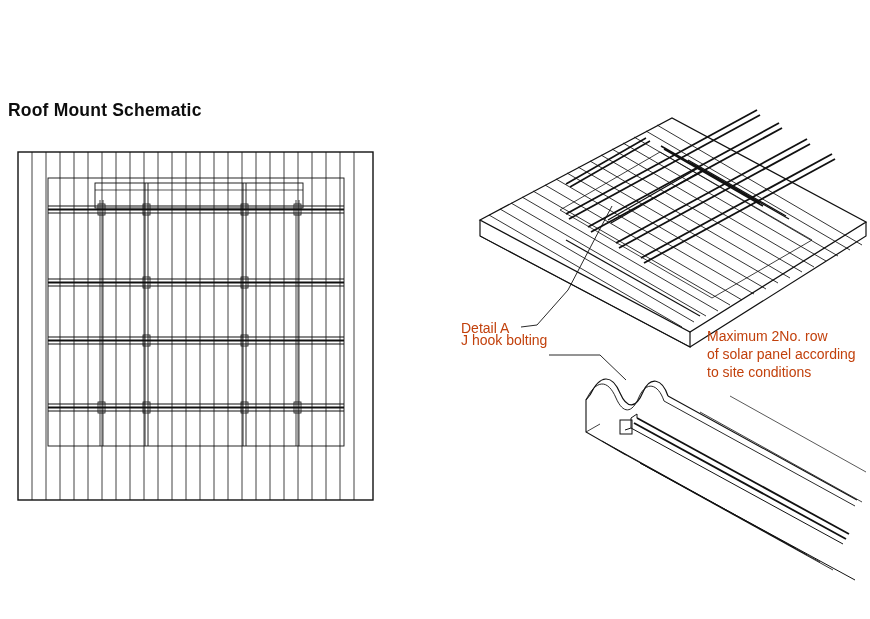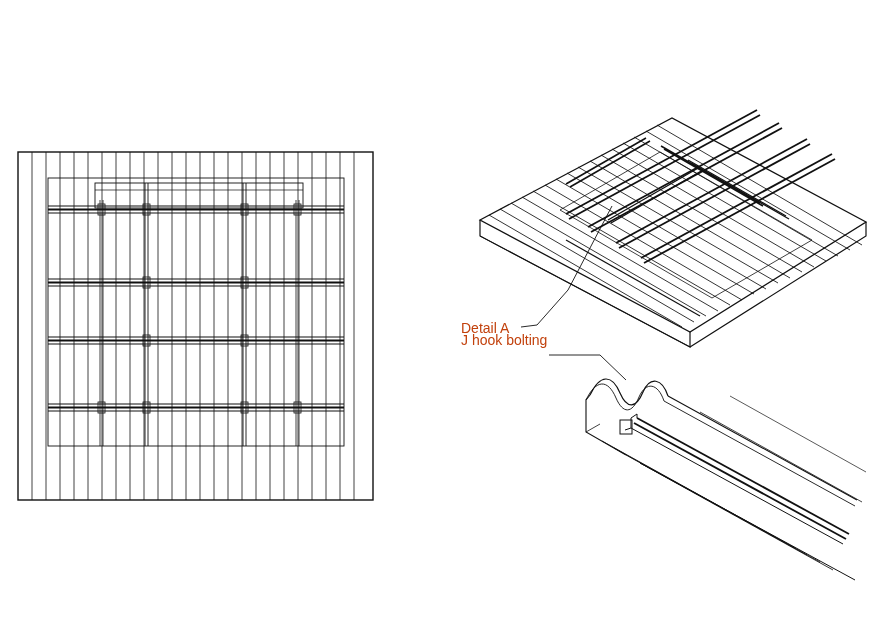--- a/index.html
+++ b/index.html
@@ -47,20 +47,21 @@
     line-height: 18px;
   }
   svg { display: block; }
   .sv { position: absolute; left: 0; top: 0; }
 </style>
 </head>
 <body>
 
 <div id="page">
 
+  <div class="title">Roof Mount Schematic</div>
 
   <svg class="sv" width="870" height="619" viewBox="0 0 870 619" style="pointer-events:none;">
     <g stroke="#111111" fill="none" stroke-width="1">
 
       <rect x="18" y="152" width="355" height="348" stroke-width="1.4"></rect>
 
       <g stroke-width="0.8">
         <line x1="32" y1="152" x2="32" y2="500"></line>
         <line x1="46" y1="152" x2="46" y2="500"></line>
         <line x1="60" y1="152" x2="60" y2="500"></line>
@@ -266,14 +267,17 @@
         <path d="M 700 412 L 862 502"></path>
         <path d="M 730 396 L 866 472" stroke-width="0.7"></path>
       </g>
     </g>
   </svg>
 
   <div class="annot" id="annot-detail-a">Detail A</div>
 
   <div class="annot" id="annot-j-hook">J hook bolting</div>
 
+  <div class="annot" id="annot-max-row">Maximum 2No. row
+of solar panel according
+to site conditions</div>
 
 </div>
 
 </body></html>

